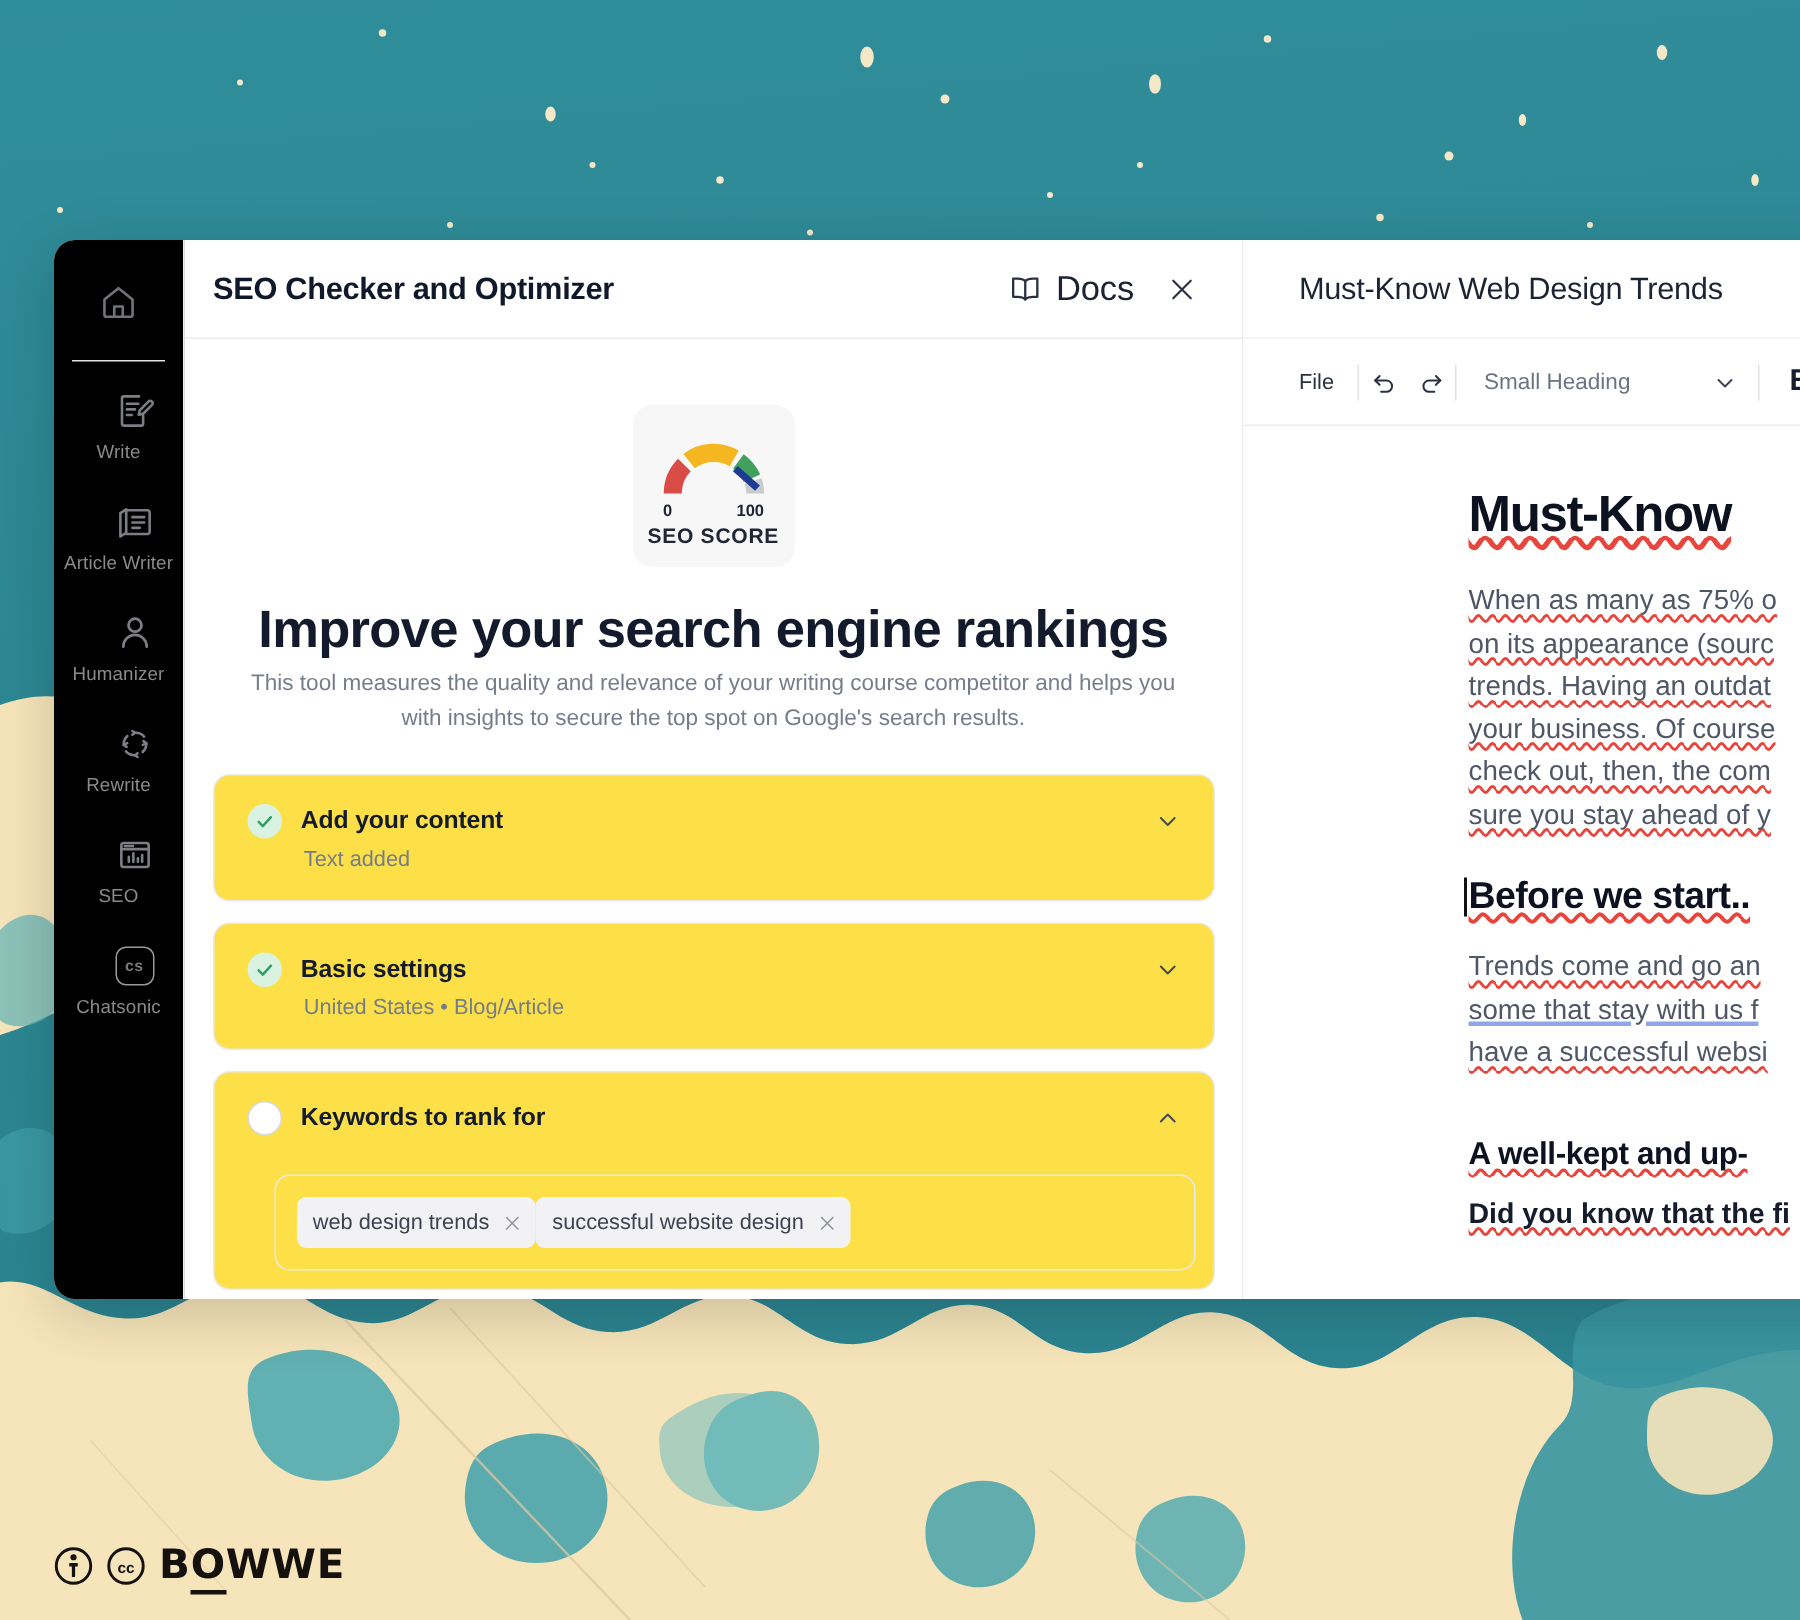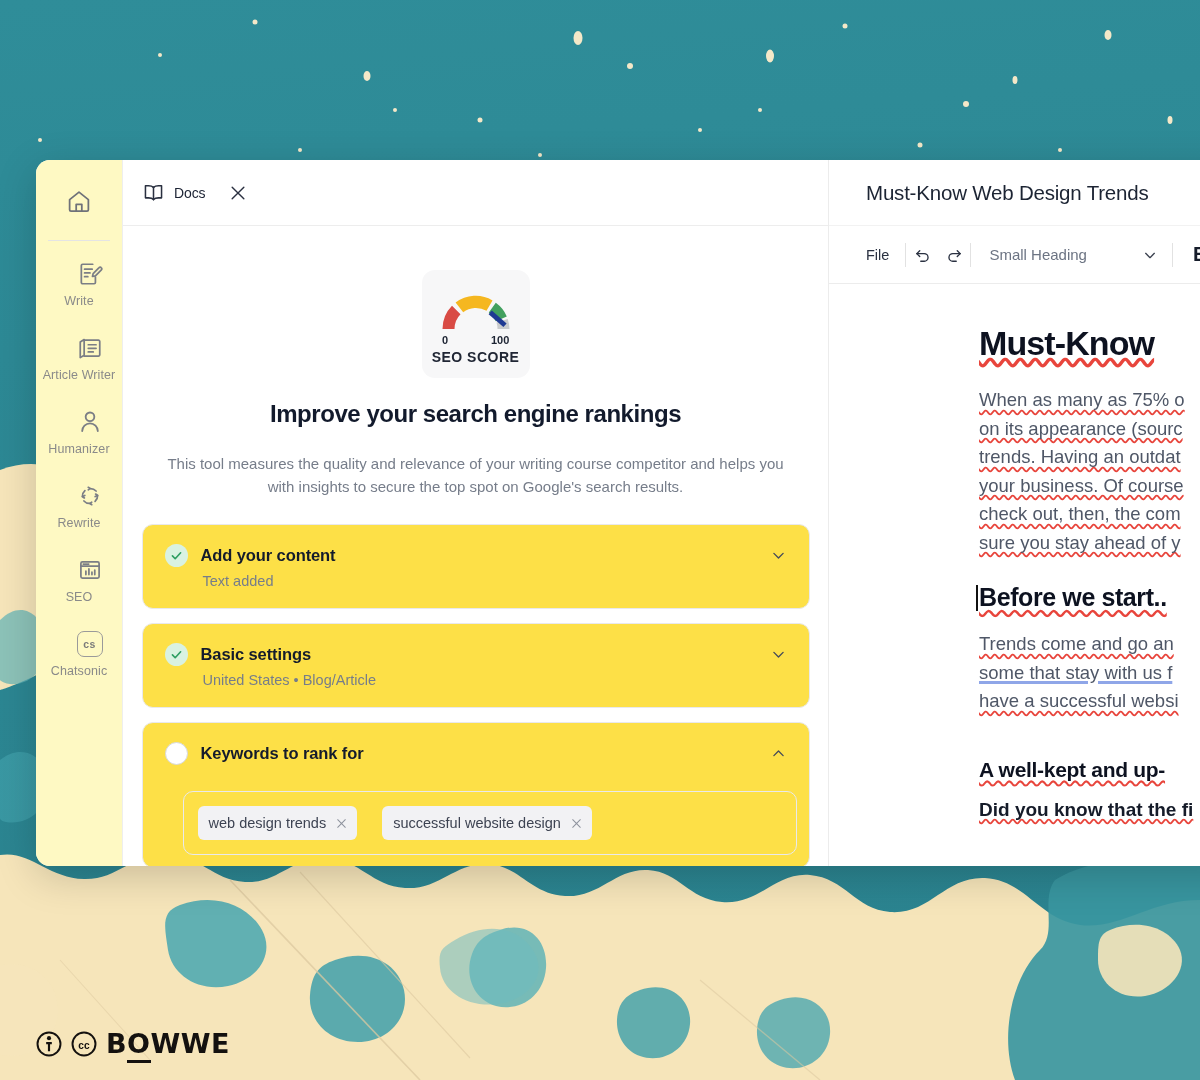--- a/index.html
+++ b/index.html
@@ -37,21 +37,21 @@
     box-shadow: 0 10px 40px rgba(0,0,0,.18);
     display: flex;
     overflow: hidden;
     z-index: 5;
   }
 
   
   #icon-rail {
     width: 87px;
     flex: 0 0 87px;
-    background: #fef9c3;
+    background: #000000;
     display: flex;
     flex-direction: column;
     align-items: center;
     padding-top: 16px;
     border-right: 1px solid #eeeeee;
   }
   .rail-home {
     width: 54px; height: 50px;
     display: flex; align-items: center; justify-content: center;
     margin-bottom: 14px;
@@ -109,21 +109,21 @@
     font-weight: 700;
     color: #10182b;
     letter-spacing: -.2px;
     flex: 1;
   }
   #docs-btn {
     display: flex; align-items: center; gap: 9px;
     cursor: pointer; margin-right: 22px;
   }
   #docs-btn .docs-label {
-    font-size: 14px; color: #1b2233; letter-spacing: -.1px;
+    font-size: 23px; color: #1b2233; letter-spacing: -.1px;
   }
   #close-btn { cursor: pointer; display:flex; align-items:center; }
 
   #seo-body {
     flex: 1;
     padding: 44px 0 0 0;
     overflow: hidden;
   }
 
   
@@ -139,25 +139,25 @@
   #gauge-label {
     font-size: 14px;
     font-weight: 700;
     color: #202634;
     letter-spacing: .5px;
     margin-top: 2px;
   }
 
   #seo-heading {
     text-align: center;
-    font-size: 24px;
+    font-size: 35px;
     font-weight: 700;
     color: #121a2c;
     letter-spacing: -.45px;
-    margin-bottom: 24px;
+    margin-bottom: 4px;
   }
   #seo-sub {
     text-align: center;
     font-size: 15px;
     line-height: 23px;
     color: #767d8a;
     max-width: 630px;
     margin: 0 auto 26px auto;
   }
 
@@ -207,21 +207,21 @@
 
   
   #kw-box {
     margin: 26px 0 0 18px;
     width: 614px;
     border: 1px solid #e9e9ec;
     border-radius: 10px;
     padding: 14px 14px;
     display: flex;
     flex-wrap: wrap;
-    gap: 25px;
+    gap: 0;
     min-height: 64px;
   }
   .kw-chip {
     background: #f2f2f4;
     border-radius: 6px;
     padding: 5px 9px 5px 11px;
     display: flex;
     align-items: center;
     gap: 9px;
     font-size: 14.5px;
@@ -519,20 +519,21 @@
       <span class="ri-glyph">
         <span class="cs-box">cs</span>
       </span>
       <span class="ri-label">Chatsonic</span>
     </div>
   </div>
 
   <div id="seo-panel">
 
     <div id="seo-header">
+      <div id="seo-title">SEO Checker and Optimizer</div>
 
       <div id="docs-btn">
         <svg width="23" height="23" viewBox="0 0 24 24" fill="none" stroke="#2a3040" stroke-width="1.6" stroke-linecap="round" stroke-linejoin="round">
           <path d="M12 6.6S10.2 5 6.8 5H3.6v12.6h3.2c3.4 0 5.2 1.6 5.2 1.6"></path>
           <path d="M12 6.6S13.8 5 17.2 5h3.2v12.6h-3.2c-3.4 0-5.2 1.6-5.2 1.6"></path>
           <path d="M12 6.6v13"></path>
         </svg>
         <span class="docs-label">Docs</span>
       </div>
 

